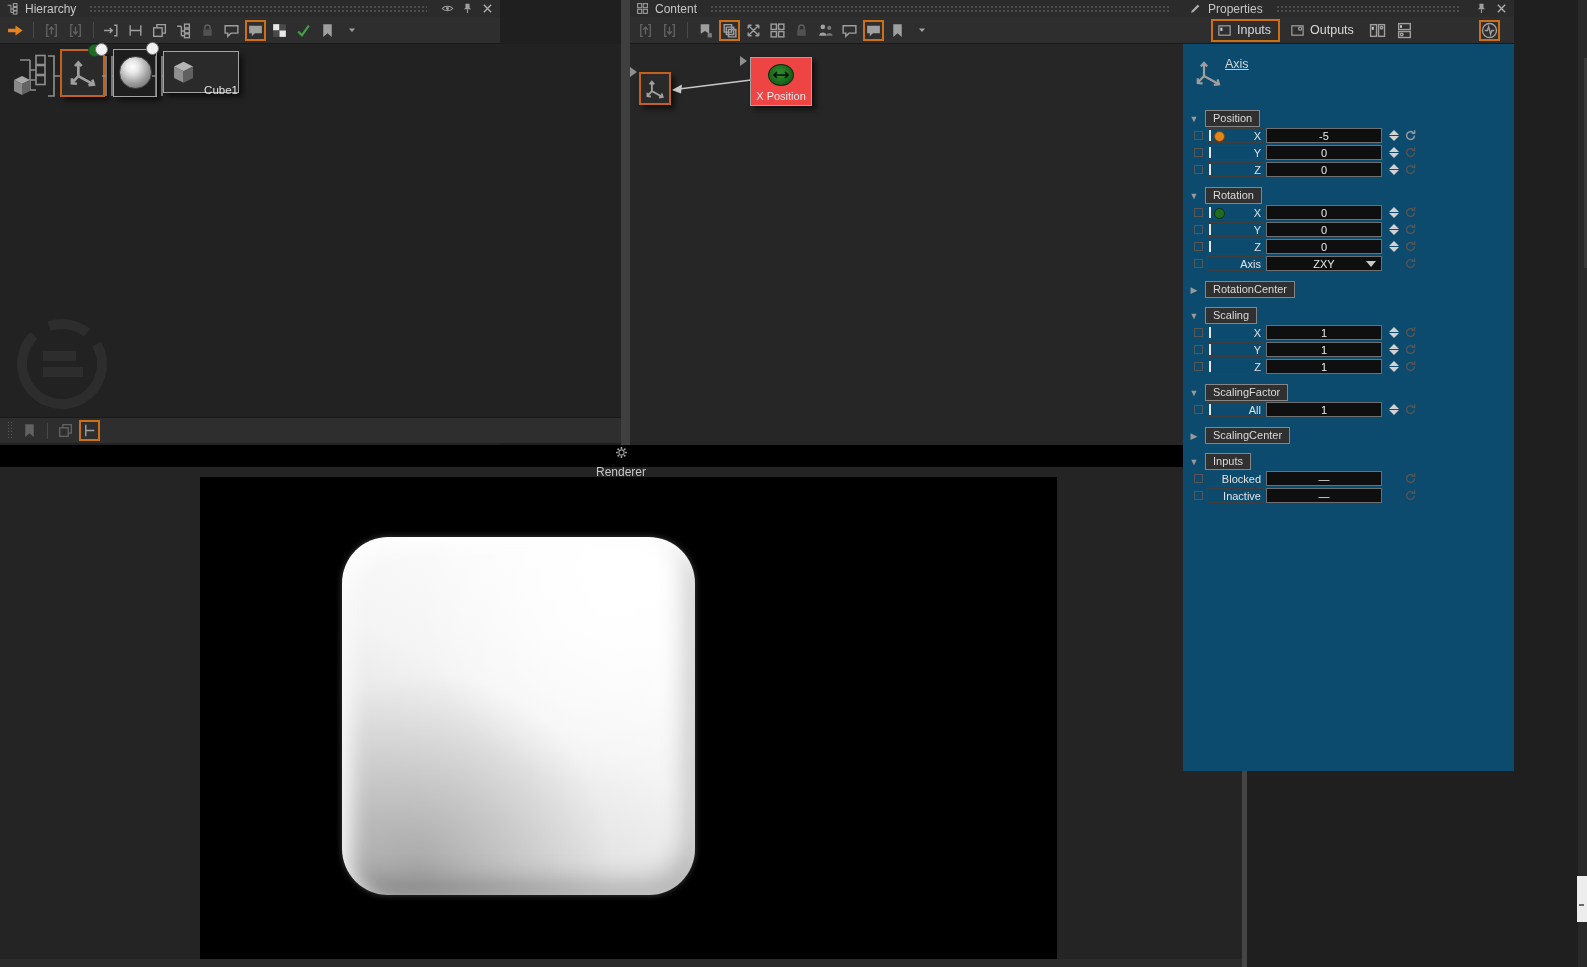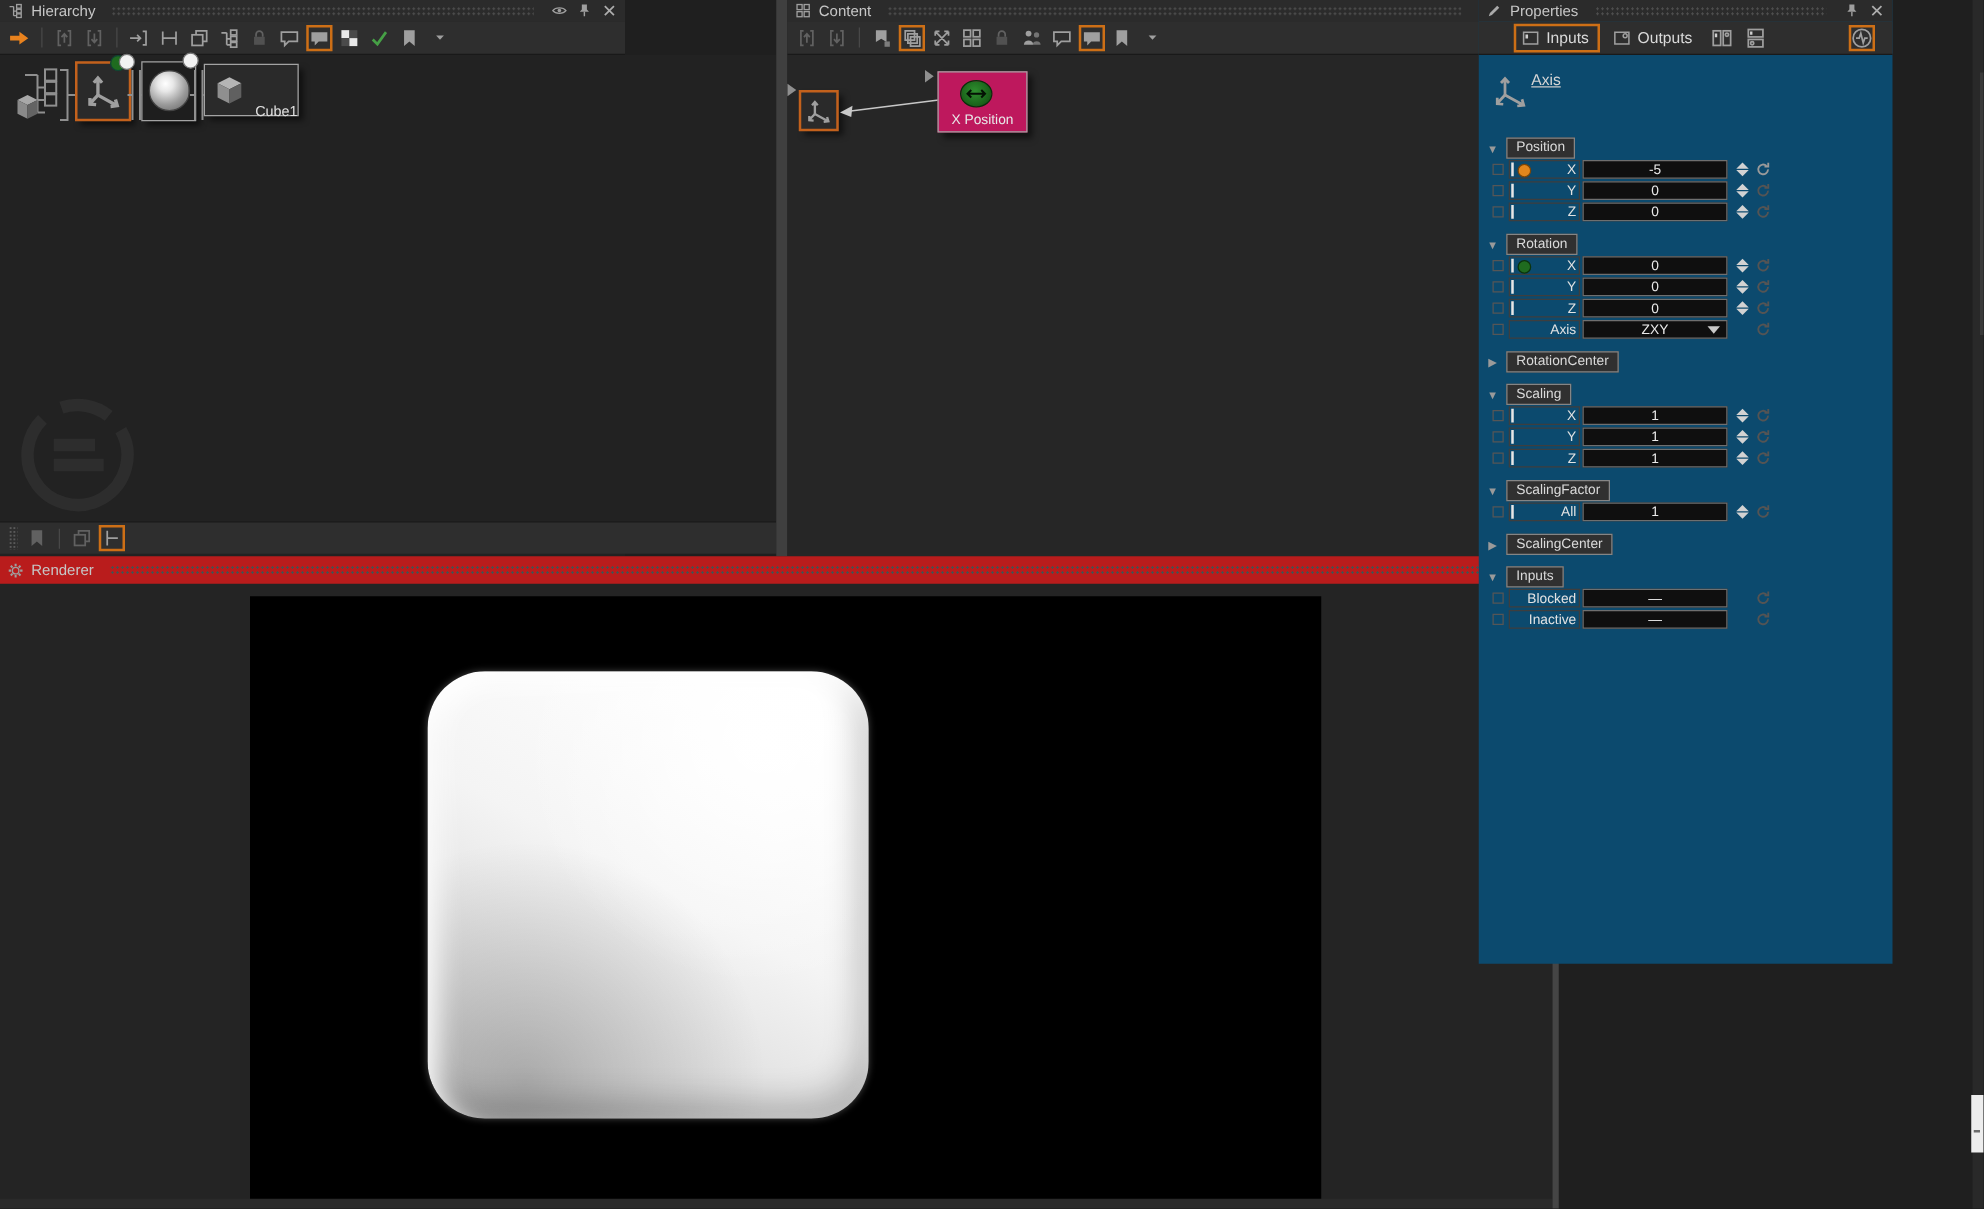--- a/index.html
+++ b/index.html
@@ -385,35 +385,35 @@
           </g>
         </svg>
       </div>
 
       <svg style="position:absolute;left:41px;top:28px;overflow:visible;" width="84" height="26" viewBox="0 0 84 26">
         <line x1="80" y1="8" x2="8" y2="17" stroke="#c8c8c8" stroke-width="1.4"></line>
         <polygon points="1,18 11,12.5 10,21.5" fill="#c8c8c8"></polygon>
       </svg>
       <div class="marker" style="left:110px;top:12px;"></div>
 
-      <div class="hnode" style="left:120px;top:13px;width:72px;height:49px;background:#be185d;">
+      <div class="hnode" style="left:120px;top:13px;width:62px;height:49px;background:#ef4444;">
         <div style="position:absolute;left:17px;top:6px;width:26px;height:22px;border-radius:50%;
                     background:radial-gradient(circle at 45% 40%, #2f8f2f 0%, #1d691d 55%, #114511 100%);
                     border:1px solid #0a2d0a;">
           <svg width="24" height="20" viewBox="0 0 24 20" style="position:absolute;left:0;top:0;">
             <path d="M5 10 H19 M8 7 L5 10 L8 13 M16 7 L19 10 L16 13" stroke="#041104" stroke-width="1.6" fill="none"></path>
           </svg>
         </div>
         <div style="position:absolute;left:0;bottom:3px;width:100%;text-align:center;font-size:11px;color:#e8e8e8;">X Position</div>
       </div>
     </div>
   </div>
 
   <div class="panel" id="renderer" style="left:0;top:445px;width:1242px;height:522px;background:#242424;">
-    <div class="titlebar" style="height:22px;background:#b91c1c;">
+    <div class="titlebar" style="height:22px;background:#000000;flex-direction:column;">
       <span class="ticon">
           <svg viewBox="0 0 16 16">
             <circle cx="8" cy="8" r="3.2" stroke="#9f9f9f" fill="none" stroke-width="1.3"></circle>
             <g stroke="#9f9f9f" stroke-width="2" fill="none">
               <path d="M8 1.2 V3.6 M8 12.4 V14.8 M1.2 8 H3.6 M12.4 8 H14.8 M3.2 3.2 L4.9 4.9 M11.1 11.1 L12.8 12.8 M12.8 3.2 L11.1 4.9 M4.9 11.1 L3.2 12.8"></path>
             </g>
           </svg>
         </span>
       <span>Renderer</span>
       <span class="dots"></span>

